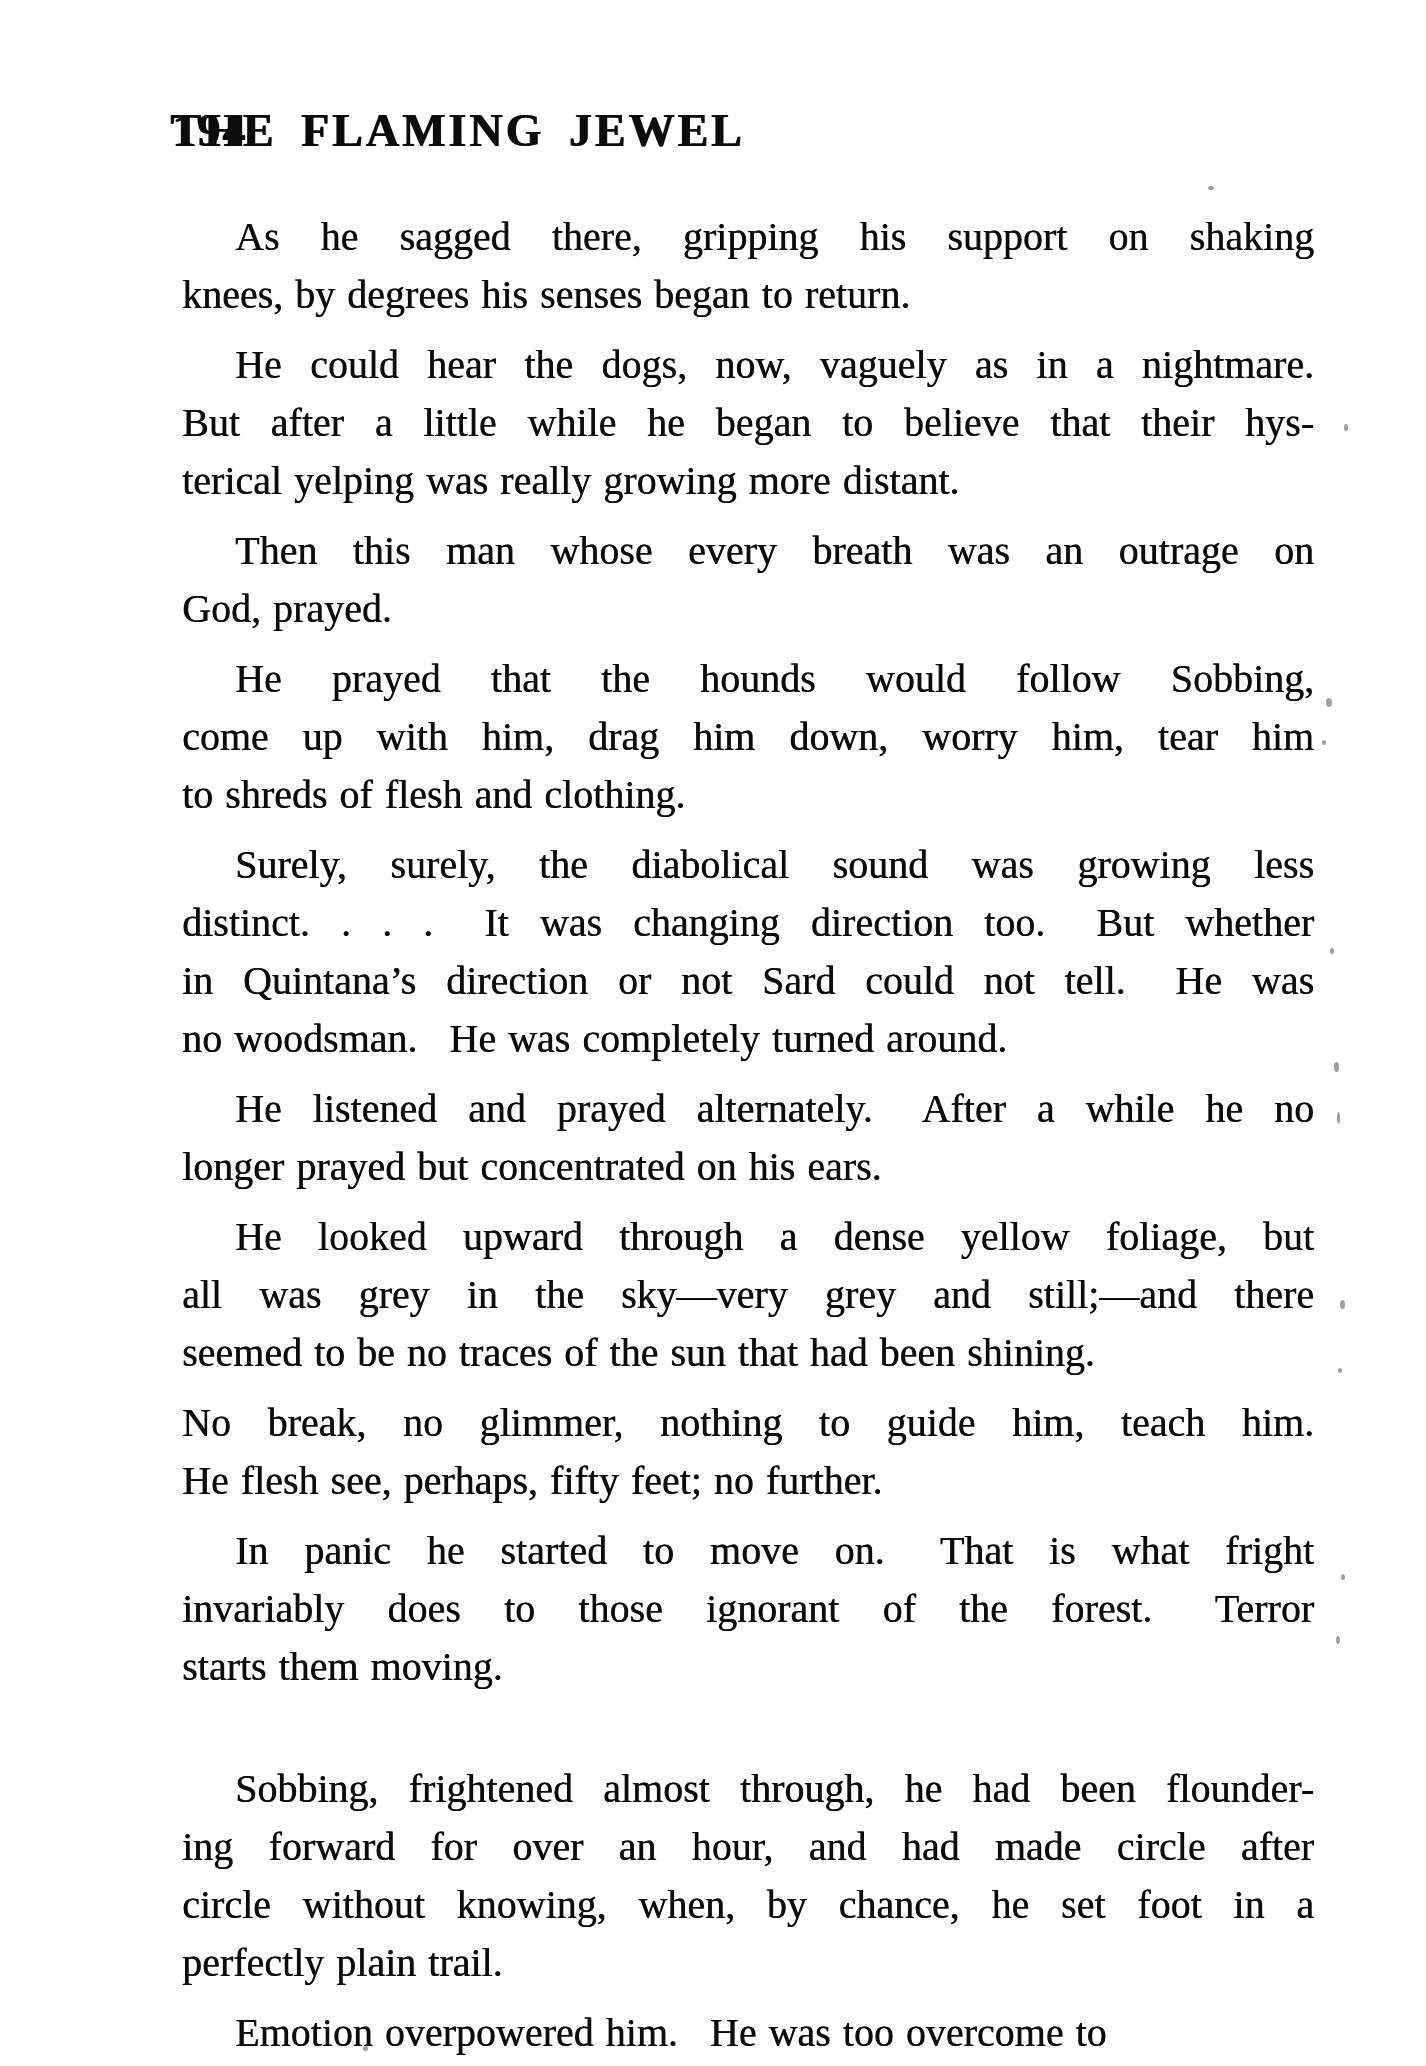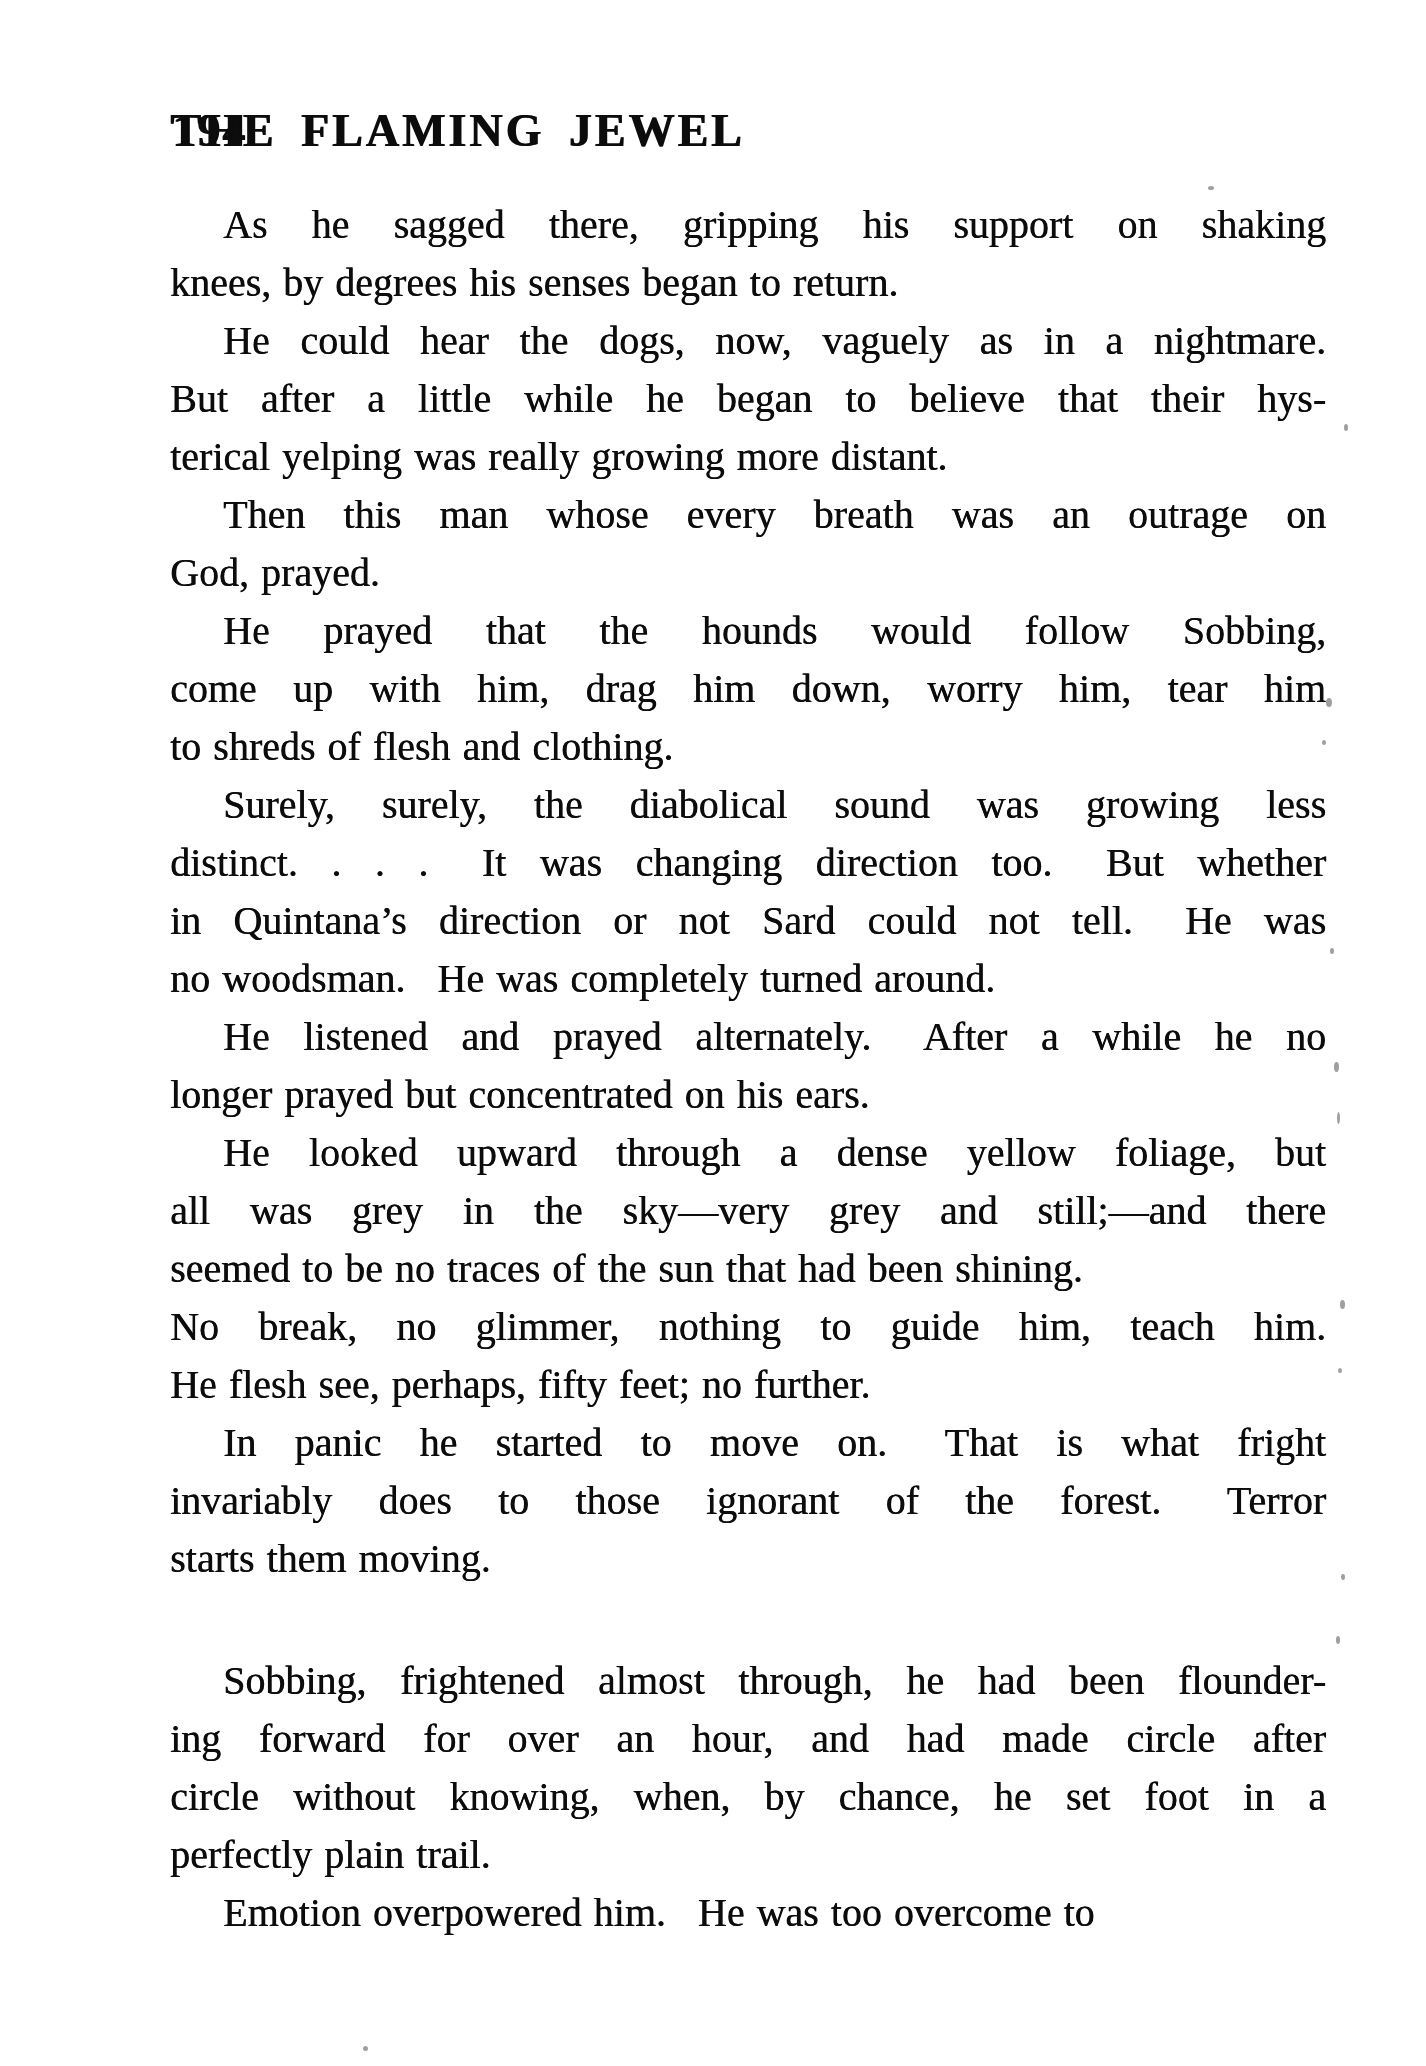--- a/index.html
+++ b/index.html
@@ -43,21 +43,21 @@
   .body-text {
     position: absolute;
     top: 196px;
     left: 170px;
     width: 1156px;
     font-size: 40px;
     line-height: 58px;
     word-spacing: 2px;
     text-shadow: 0.45px 0 0 currentColor;
   }
-  .para { margin: 0; }
+  .para { margin: 12px; }
   .para.section-gap { margin-top: 64px; }
   .line {
     text-align: justify;
     text-align-last: justify;
     text-justify: inter-word;
   }
   .line.para-end { text-align-last: left; }
   .line.indent { text-indent: 53px; }
   .artifact {
     position: absolute;

